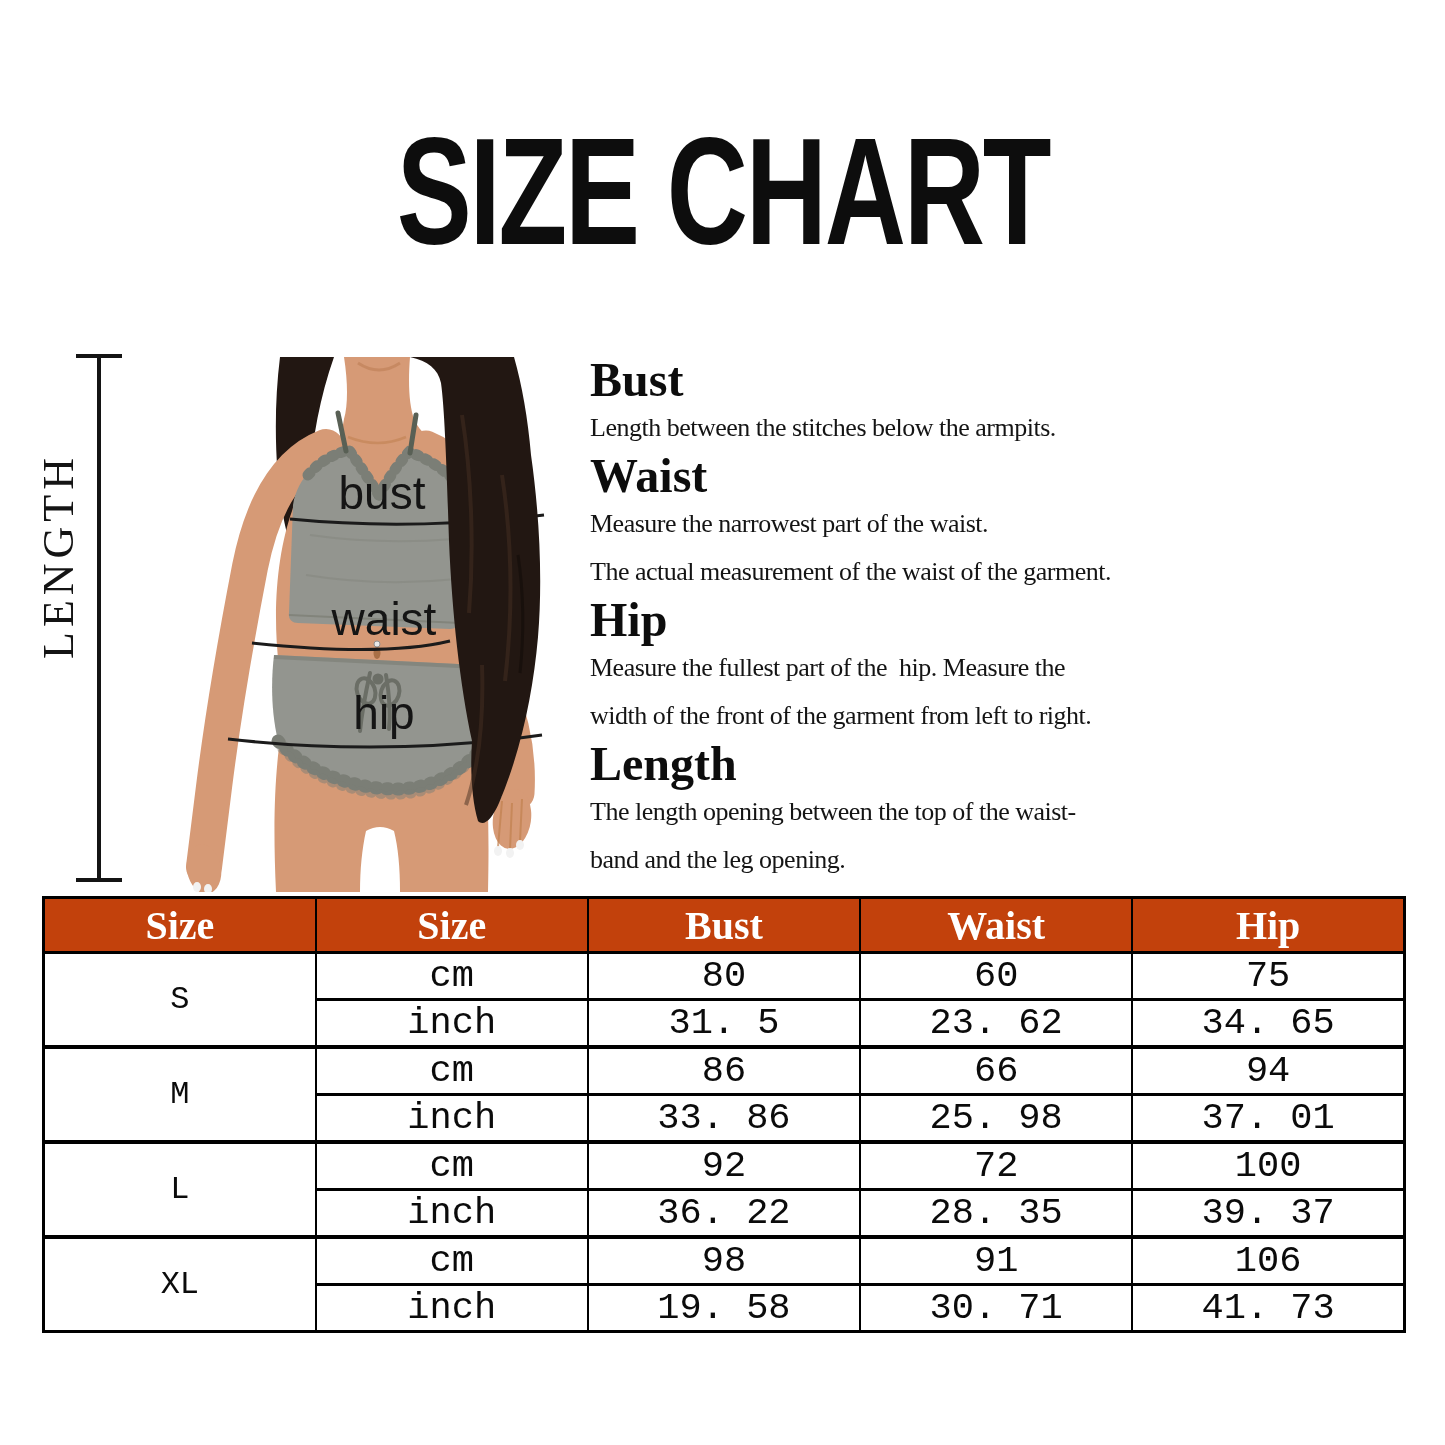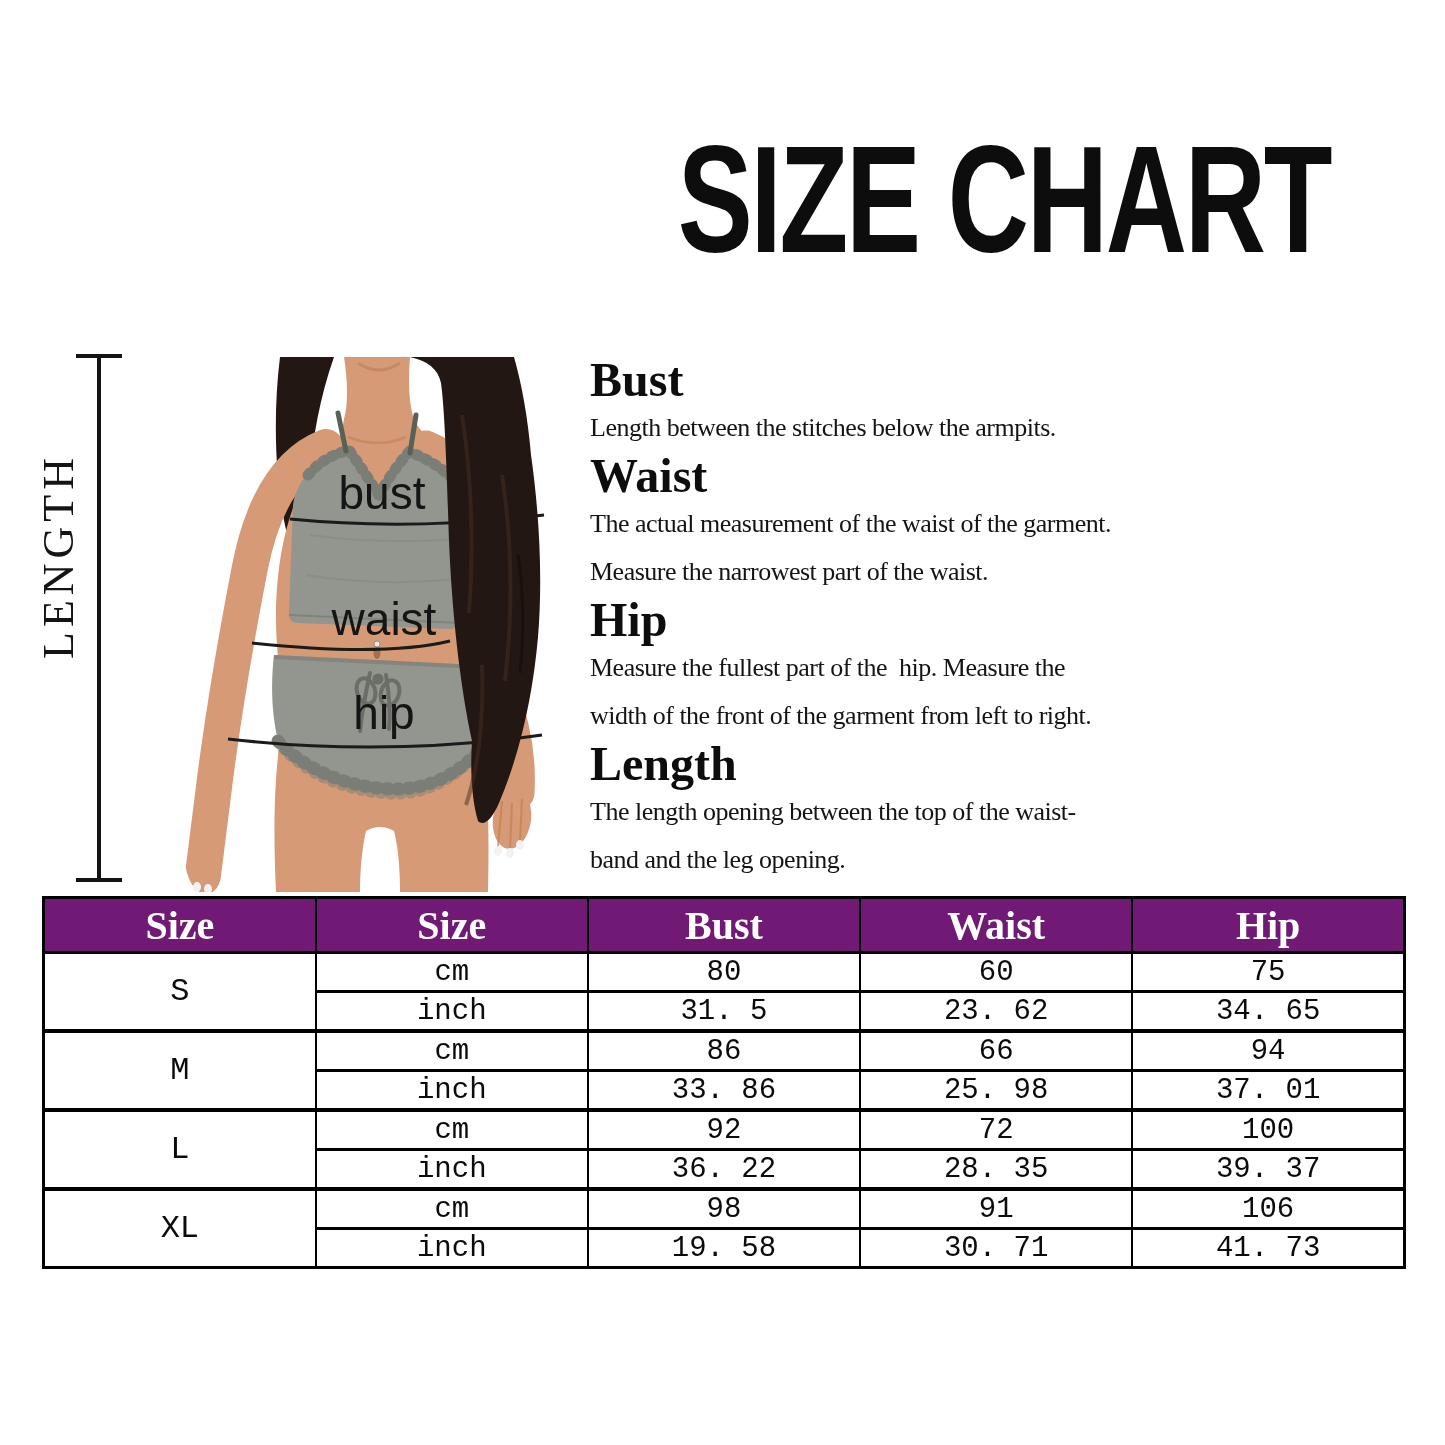--- a/index.html
+++ b/index.html
@@ -2,21 +2,21 @@
 <html><head>
 <meta charset="utf-8">
 <style>
   html,body{margin:0;padding:0;}
   body{
     width:1445px;height:1445px;position:relative;background:#ffffff;
     font-family:"Liberation Serif",serif;color:#111;overflow:hidden;
   }
 
   
-  .title-wrap{position:absolute;top:120px;left:0;width:1445px;text-align:right;}
+  .title-wrap{position:absolute;top:112px;left:0;width:1445px;text-align:center;}
   .title{
     display:inline-block;font-family:"Liberation Sans",sans-serif;font-weight:700;
     font-size:152px;line-height:1.05;letter-spacing:-3px;transform:scaleX(0.74);
     white-space:nowrap;color:#0d0d0d;
   }
 
   
   .length-indicator{position:absolute;left:76px;top:356px;width:46px;height:524px;}
   .len-line{position:absolute;left:21px;top:0;width:4px;height:100%;background:#141414;}
   .len-cap{position:absolute;left:0;width:46px;height:4px;background:#141414;}
@@ -38,25 +38,25 @@
   .guide p{font-size:26px;line-height:48px;margin:0;color:#141414;white-space:pre-wrap;letter-spacing:-0.5px;}
 
   
   .size-table{
     position:absolute;left:42px;top:896px;width:1364px;
     border-collapse:collapse;table-layout:fixed;text-align:center;
     border:3px solid #000;
   }
   .size-table col{width:20%;}
   .size-table th{
-    background:#701a75;color:#fff;font-family:"Liberation Serif",serif;
+    background:#c2410c;color:#fff;font-family:"Liberation Serif",serif;
     font-weight:700;font-size:40px;height:50px;border:2px solid #000;border-bottom:3px solid #000;
   }
   .size-table td{
-    font-family:"Liberation Mono",monospace;font-size:29px;height:34px;
+    font-family:"Liberation Mono",monospace;font-size:37px;height:34px;
     border:2px solid #000;vertical-align:middle;color:#0b0b0b;background:#fff;
   }
   .size-table td.size-cell{font-size:32px;}
   .size-table tr.cm-row td{border-bottom:3px solid #000;}
   .size-table tr.group-start td{border-top:4px solid #000;}
 </style>
 </head>
 <body>
 
 <div class="title-wrap">
@@ -135,22 +135,22 @@
 
   <text class="fig-label" x="222" y="154" text-anchor="middle">bust</text>
   <text class="fig-label" x="224" y="280" text-anchor="middle">waist</text>
   <text class="fig-label" x="224" y="374" text-anchor="middle">hip</text>
 </svg>
 
 <div class="guide">
   <h2>Bust</h2>
   <p>Length between the stitches below the armpits.</p>
   <h2>Waist</h2>
+  <p>Measure the narrowest part of the waist.</p>
   <p>The actual measurement of the waist of the garment.</p>
-  <p>Measure the narrowest part of the waist.</p>
   <h2>Hip</h2>
   <p>Measure the fullest part of the  hip. Measure the</p>
   <p>width of the front of the garment from left to right.</p>
   <h2>Length</h2>
   <p>The length opening between the top of the waist-</p>
   <p>band and the leg opening.</p>
 </div>
 
 <table class="size-table">
   <colgroup>

